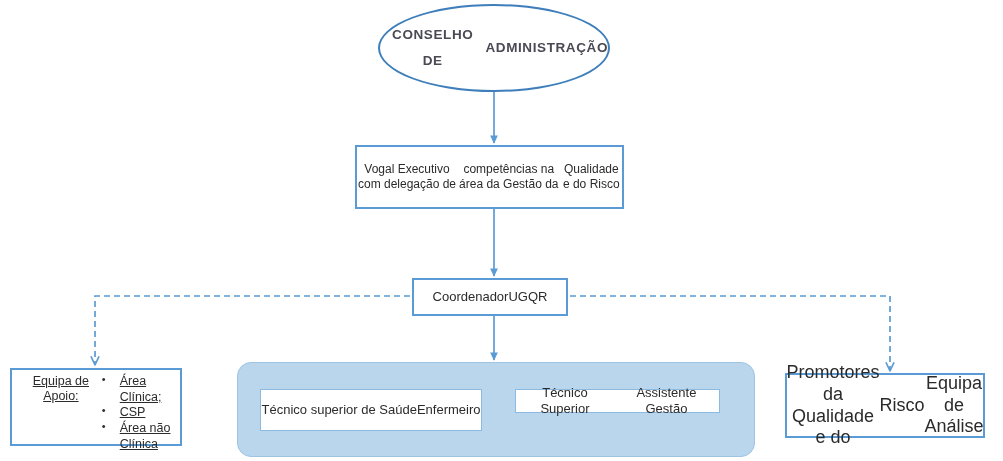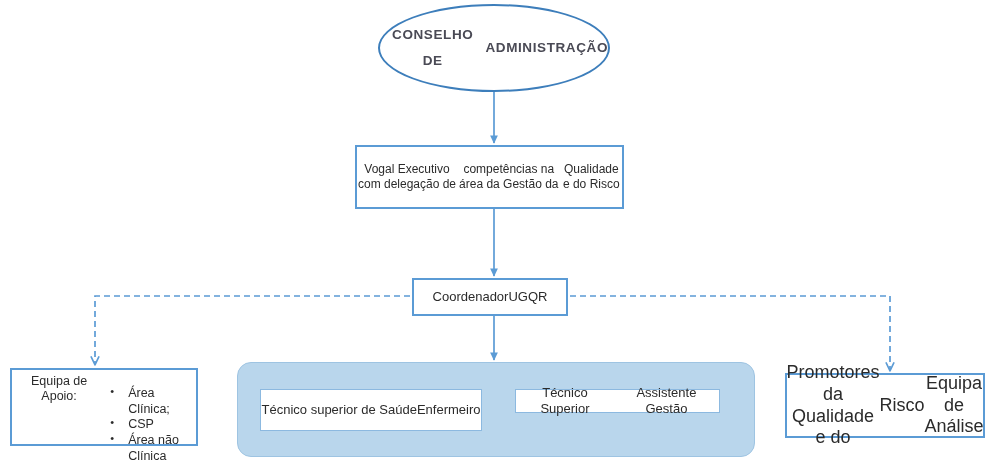--- a/index.html
+++ b/index.html
@@ -75,34 +75,35 @@
     top: 278px;
     width: 156px;
     height: 38px;
     font-size: 13px;
   }
 
   
   #equipa-apoio-node {
     left: 10px;
     top: 368px;
-    width: 188px;
+    width: 172px;
     height: 78px;
     align-items: stretch;
     justify-content: flex-start;
     padding: 4px 4px 4px 4px;
     font-size: 12.5px;
+    text-decoration: underline;
   }
   #equipa-apoio-node .ea-title {
     text-align: center;
     padding-left: 12px;
   }
   #equipa-apoio-node .ea-list {
     list-style: none;
-    margin: 12px;
+    margin: 0;
     padding: 0;
     text-align: left;
   }
   #equipa-apoio-node .ea-list li {
     position: relative;
     padding-left: 26px;
     line-height: 1.25;
   }
   #equipa-apoio-node .ea-list li::before {
     content: "\2022";

